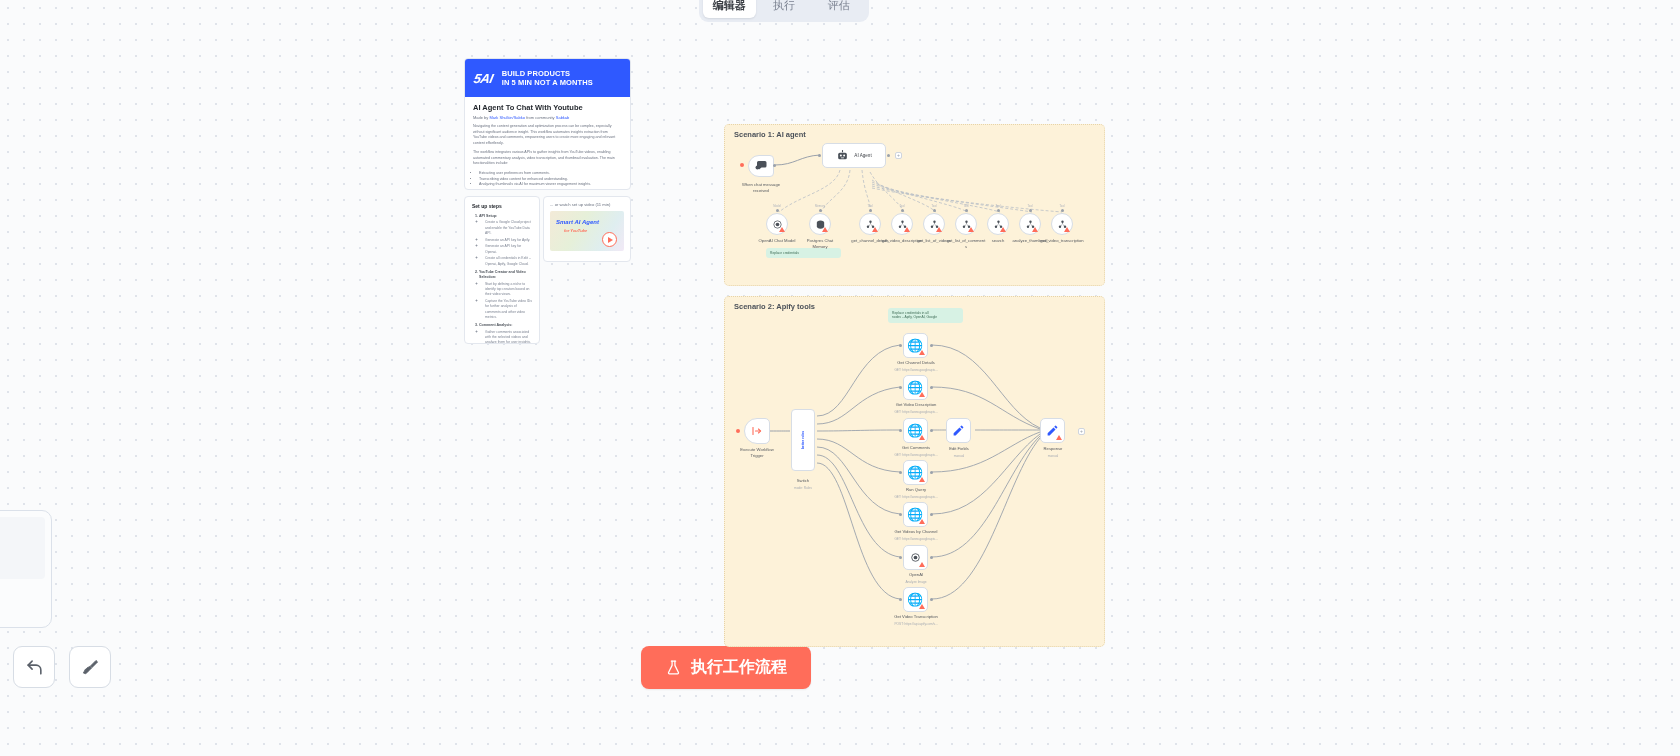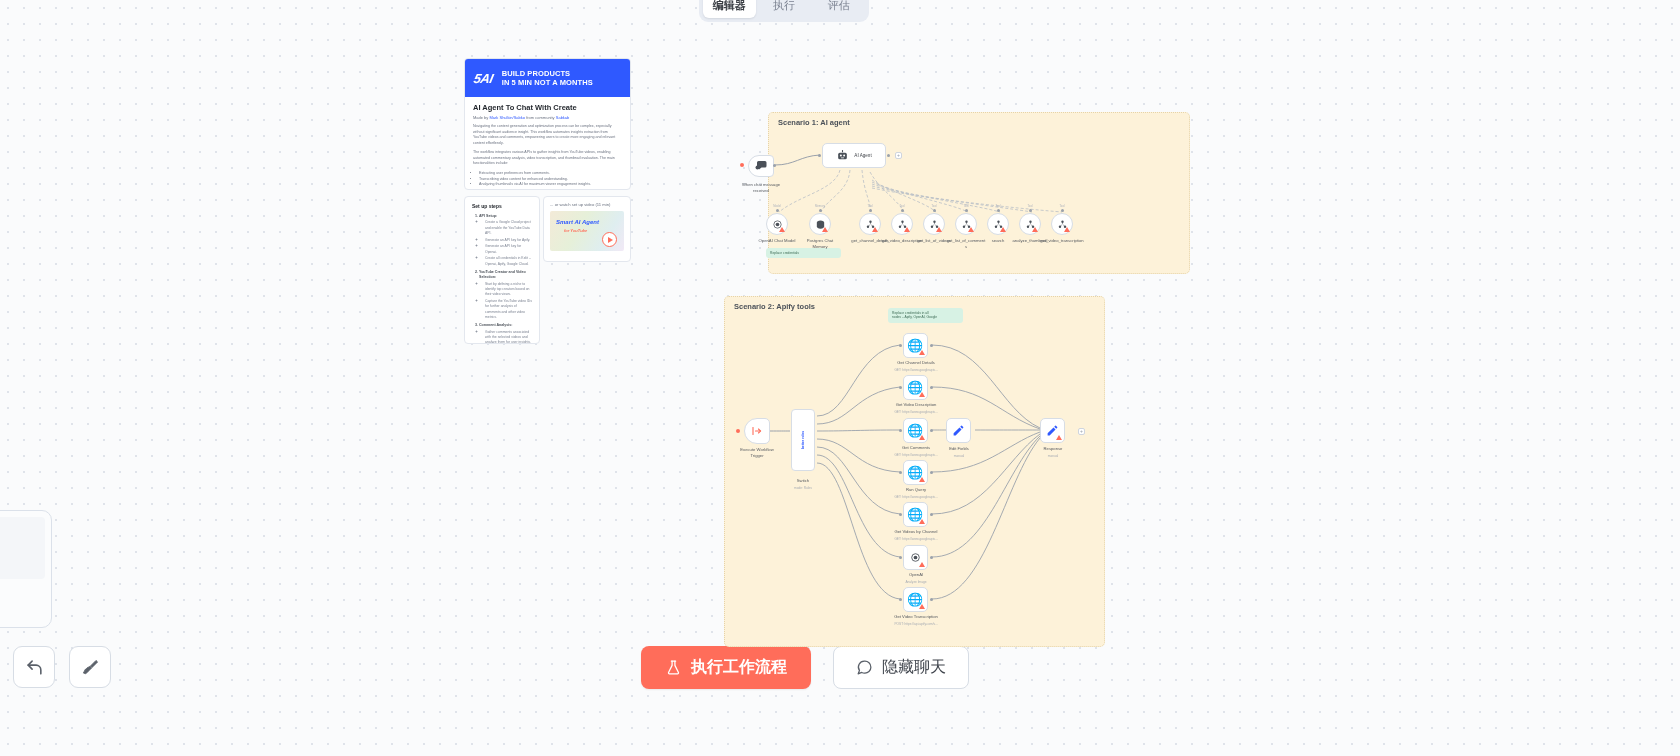--- a/index.html
+++ b/index.html
@@ -137,21 +137,21 @@
   #play-btn::after{
     content:""; width:0; height:0; margin-left:1.5px;
     border-left:5px solid #ff6d5a; border-top:3.2px solid transparent; border-bottom:3.2px solid transparent;
   }
 
   
   .scenario{
     position:absolute; background:#fdf2d9;
     border:1px dotted #e6d3a8; border-radius:5px;
   }
-  #scenario-1{ left:724px; top:112px; width:422px; height:162px;margin-left:44px; }
+  #scenario-1{ left:724px; top:124px; width:381px; height:162px; }
   #scenario-2{ left:724px; top:296px; width:381px; height:351px; }
   .scenario-title{
     position:absolute; left:9px; top:5px;
     font-size:7.5px; font-weight:700; color:#4b5159;
   }
 
   
   .node-label{
     position:absolute; text-align:center; font-size:4.2px; color:#55595f;
     line-height:1.35; white-space:pre-line; font-weight:500;
@@ -251,38 +251,32 @@
 </div>
 
 <div id="bottom-actions">
   <button id="execute-workflow-button">
     <svg viewBox="0 0 24 24" fill="none" stroke="#ffffff" stroke-width="1.8" stroke-linecap="round" stroke-linejoin="round">
       <path d="M9 3h6"></path>
       <path d="M10 3v6L5 19a1.5 1.5 0 0 0 1.3 2h11.4A1.5 1.5 0 0 0 19 19l-5-10V3"></path>
     </svg>
     <span>执行工作流程</span>
   </button>
-  <button id="hide-chat-button">
-    <svg viewBox="0 0 24 24" fill="none" stroke="#5a6069" stroke-width="1.8" stroke-linecap="round" stroke-linejoin="round">
-      <path d="M21 11.5a8.4 8.4 0 0 1-9 8.4 9 9 0 0 1-3.9-.9L3 21l1.9-4.8A8.4 8.4 0 0 1 12 3a8.4 8.4 0 0 1 9 8.5z"></path>
-    </svg>
-    <span>隐藏聊天</span>
-  </button>
 </div>
 
 <div id="doc-note">
   <div id="doc-banner">
     <div id="doc-logo">5AI</div>
     <div id="doc-banner-text">
       <div>BUILD PRODUCTS</div>
       <div>IN 5 MIN NOT A MONTHS</div>
     </div>
   </div>
   <div id="doc-body">
-    <div id="doc-title">AI Agent To Chat With Create</div>
+    <div id="doc-title">AI Agent To Chat With Youtube</div>
     <div id="doc-byline">
       <span>Made by</span>
       <span class="lnk">Mark Shulkin/Sabko</span>
       <span>from community</span>
       <span class="lnk">Sabkab</span>
     </div>
     <div class="doc-para">Navigating the content generation and optimization process can be complex, especially without significant audience insight. This workflow automates insights extraction from YouTube videos and comments, empowering users to create more engaging and relevant content effortlessly.</div>
     <div class="doc-para">The workflow integrates various APIs to gather insights from YouTube videos, enabling automated commentary analysis, video transcription, and thumbnail evaluation. The main functionalities include:</div>
     <ul id="doc-list">
       <li>Extracting user preferences from comments.</li>

